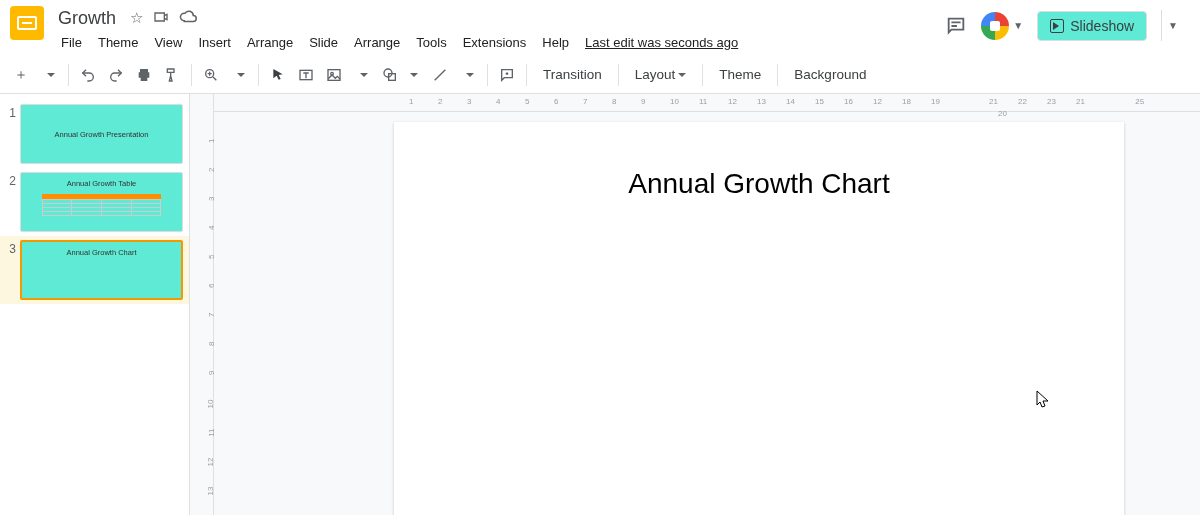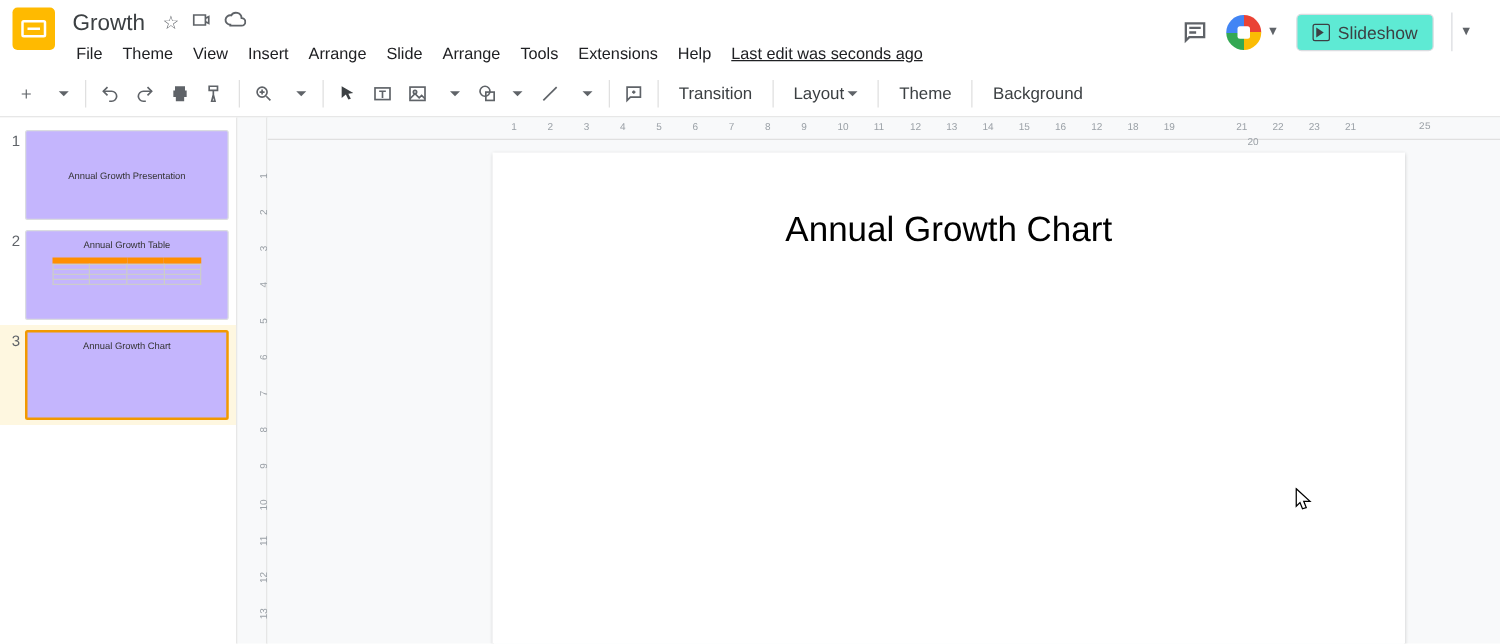--- a/index.html
+++ b/index.html
@@ -31,21 +31,21 @@
   .tsep { width:1px; height:22px; background:#e0e0e0; margin:0 4px;}
   .ttext { padding:0 10px; font-size:13.5px; color:#3c4043; cursor:pointer;}
   .caret::after{content:"";display:inline-block;margin-left:3px;border:4px solid transparent;border-top-color:#5f6368;transform:translateY(2px);}
 
   
   .main { display:flex; height:calc(515px - 56px - 38px); }
   .filmstrip { width:190px; border-right:1px solid #e0e0e0; background:#fff; overflow-y:auto; padding:6px 0;}
   .slide-row{ display:flex; padding:4px 6px 4px 4px; }
   .slide-row.selected{ background:#fef7e0;}
   .slide-num{ width:16px; font-size:12px; color:#5f6368; text-align:right; padding-right:4px; padding-top:2px;}
-  .thumb{ flex:1; height:72px; border:1px solid #dadce0; background:#c4b5fd; border-radius:2px; position:relative; overflow:hidden; font-size:7px; color:#333; display:flex; flex-direction:column; align-items:center; padding:6px;}
+  .thumb{ flex:1; height:60px; border:1px solid #dadce0; background:#5eead4; border-radius:2px; position:relative; overflow:hidden; font-size:7px; color:#333; display:flex; flex-direction:column; align-items:center; padding:6px;}
   .slide-row.selected .thumb{ border:2px solid #f29900;}
   .thumb-title{ font-size:7.5px; color:#333; text-align:center;}
   .mini-table{ width:80%; border-collapse:collapse; margin-top:6px;}
   .mini-table th{ background:#ff8f00; height:5px;}
   .mini-table td{ border:1px solid #ccc; height:4px; font-size:4px;}
 
   
   .ruler-col{ width:24px; background:#f8f9fa; border-right:1px solid #e0e0e0; position:relative; font-size:8px; color:#888;}
   .ruler-vtick{ position:absolute; right:2px; transform:rotate(-90deg); transform-origin:right center; font-size:8px; color:#9aa0a6;}
   .canvas-area{ flex:1; background:#f8f9fa; position:relative; overflow:hidden;}

